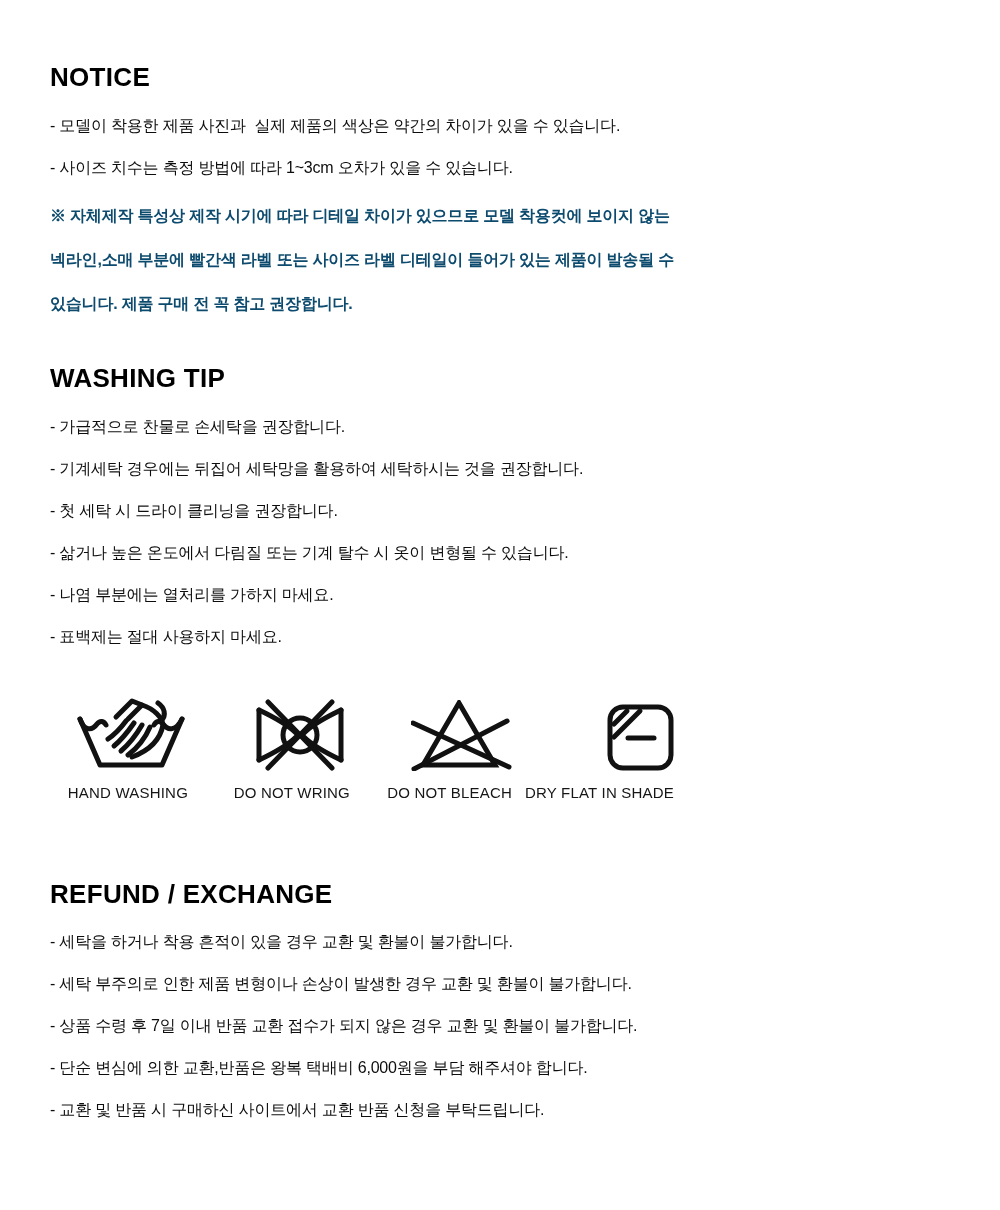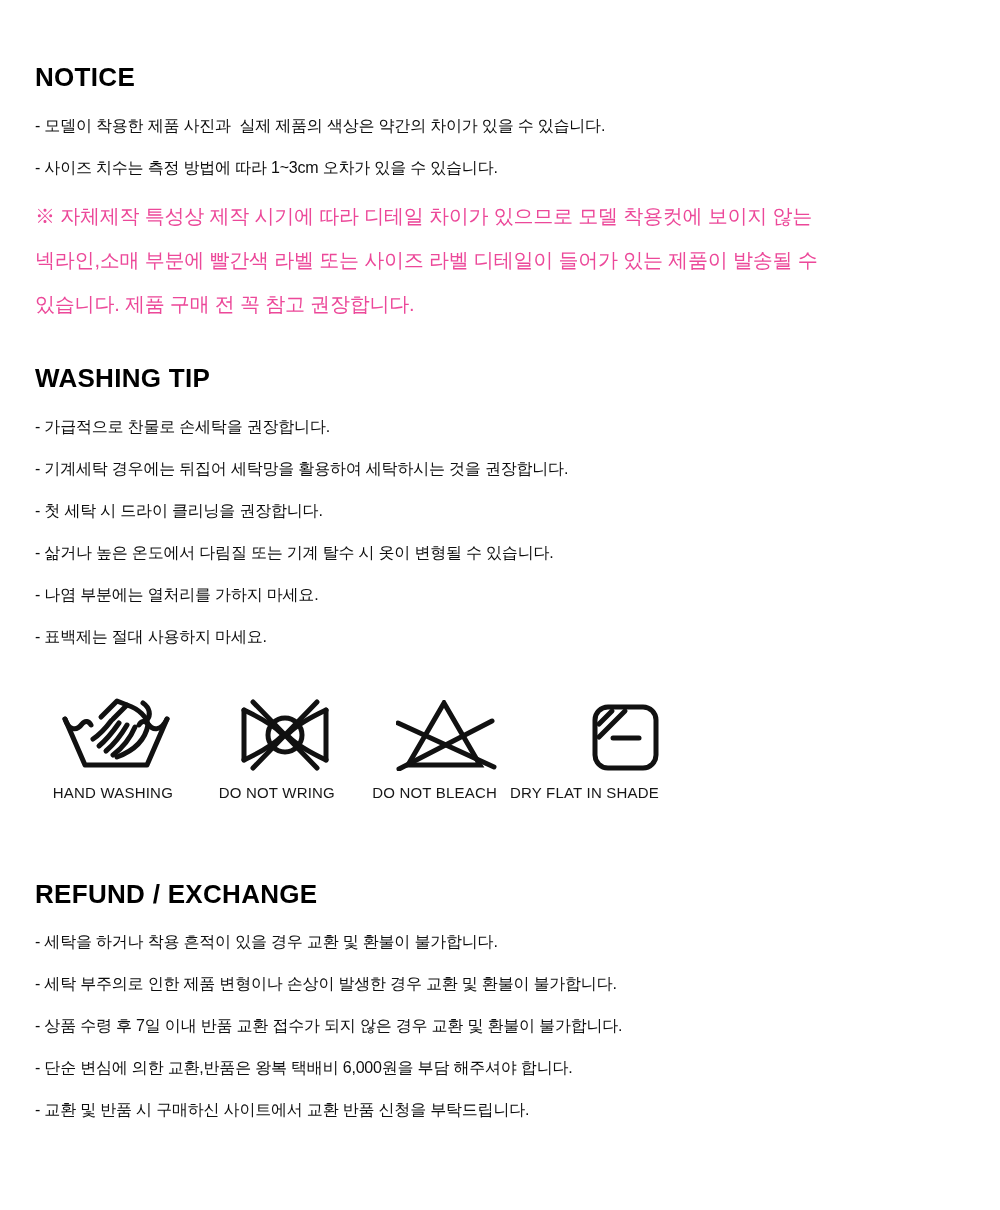--- a/index.html
+++ b/index.html
@@ -3,43 +3,43 @@
 <meta charset="utf-8">
 <style>
   html,body{margin:0;padding:0;}
   body{
     width:1000px;height:1210px;
     background:#ffffff;
     font-family:"Liberation Sans", sans-serif;
     color:#111111;
     overflow:hidden;
   }
-  .page{padding:62px 30px 0 35px;}
+  .page{padding:62px 30px 0 50px;}
   .sec-title{
     margin:0;
     font-size:26px;
     line-height:30px;
     font-weight:bold;
     letter-spacing:.3px;
     color:#000000;
   }
   .lines{margin-top:13px;}
   .line{
     font-size:16px;
     line-height:42px;
     color:#0d0d0d;
     white-space:pre-wrap;
     letter-spacing:-0.2px;
   }
   .warning{margin-top:5px;}
   .warning .wline{
-    font-size:20px;
+    font-size:16px;
     line-height:44px;
-    font-weight:normal;
-    color:#ec4899;
+    font-weight:bold;
+    color:#0c4a6e;
     white-space:pre-wrap;
     letter-spacing:-0.2px;
   }
   .sec-washing .sec-title{margin-top:37px;}
   .icons-row{
     margin-top:33px;
     display:flex;
     gap:24px;
   }
   .icon-cell{

